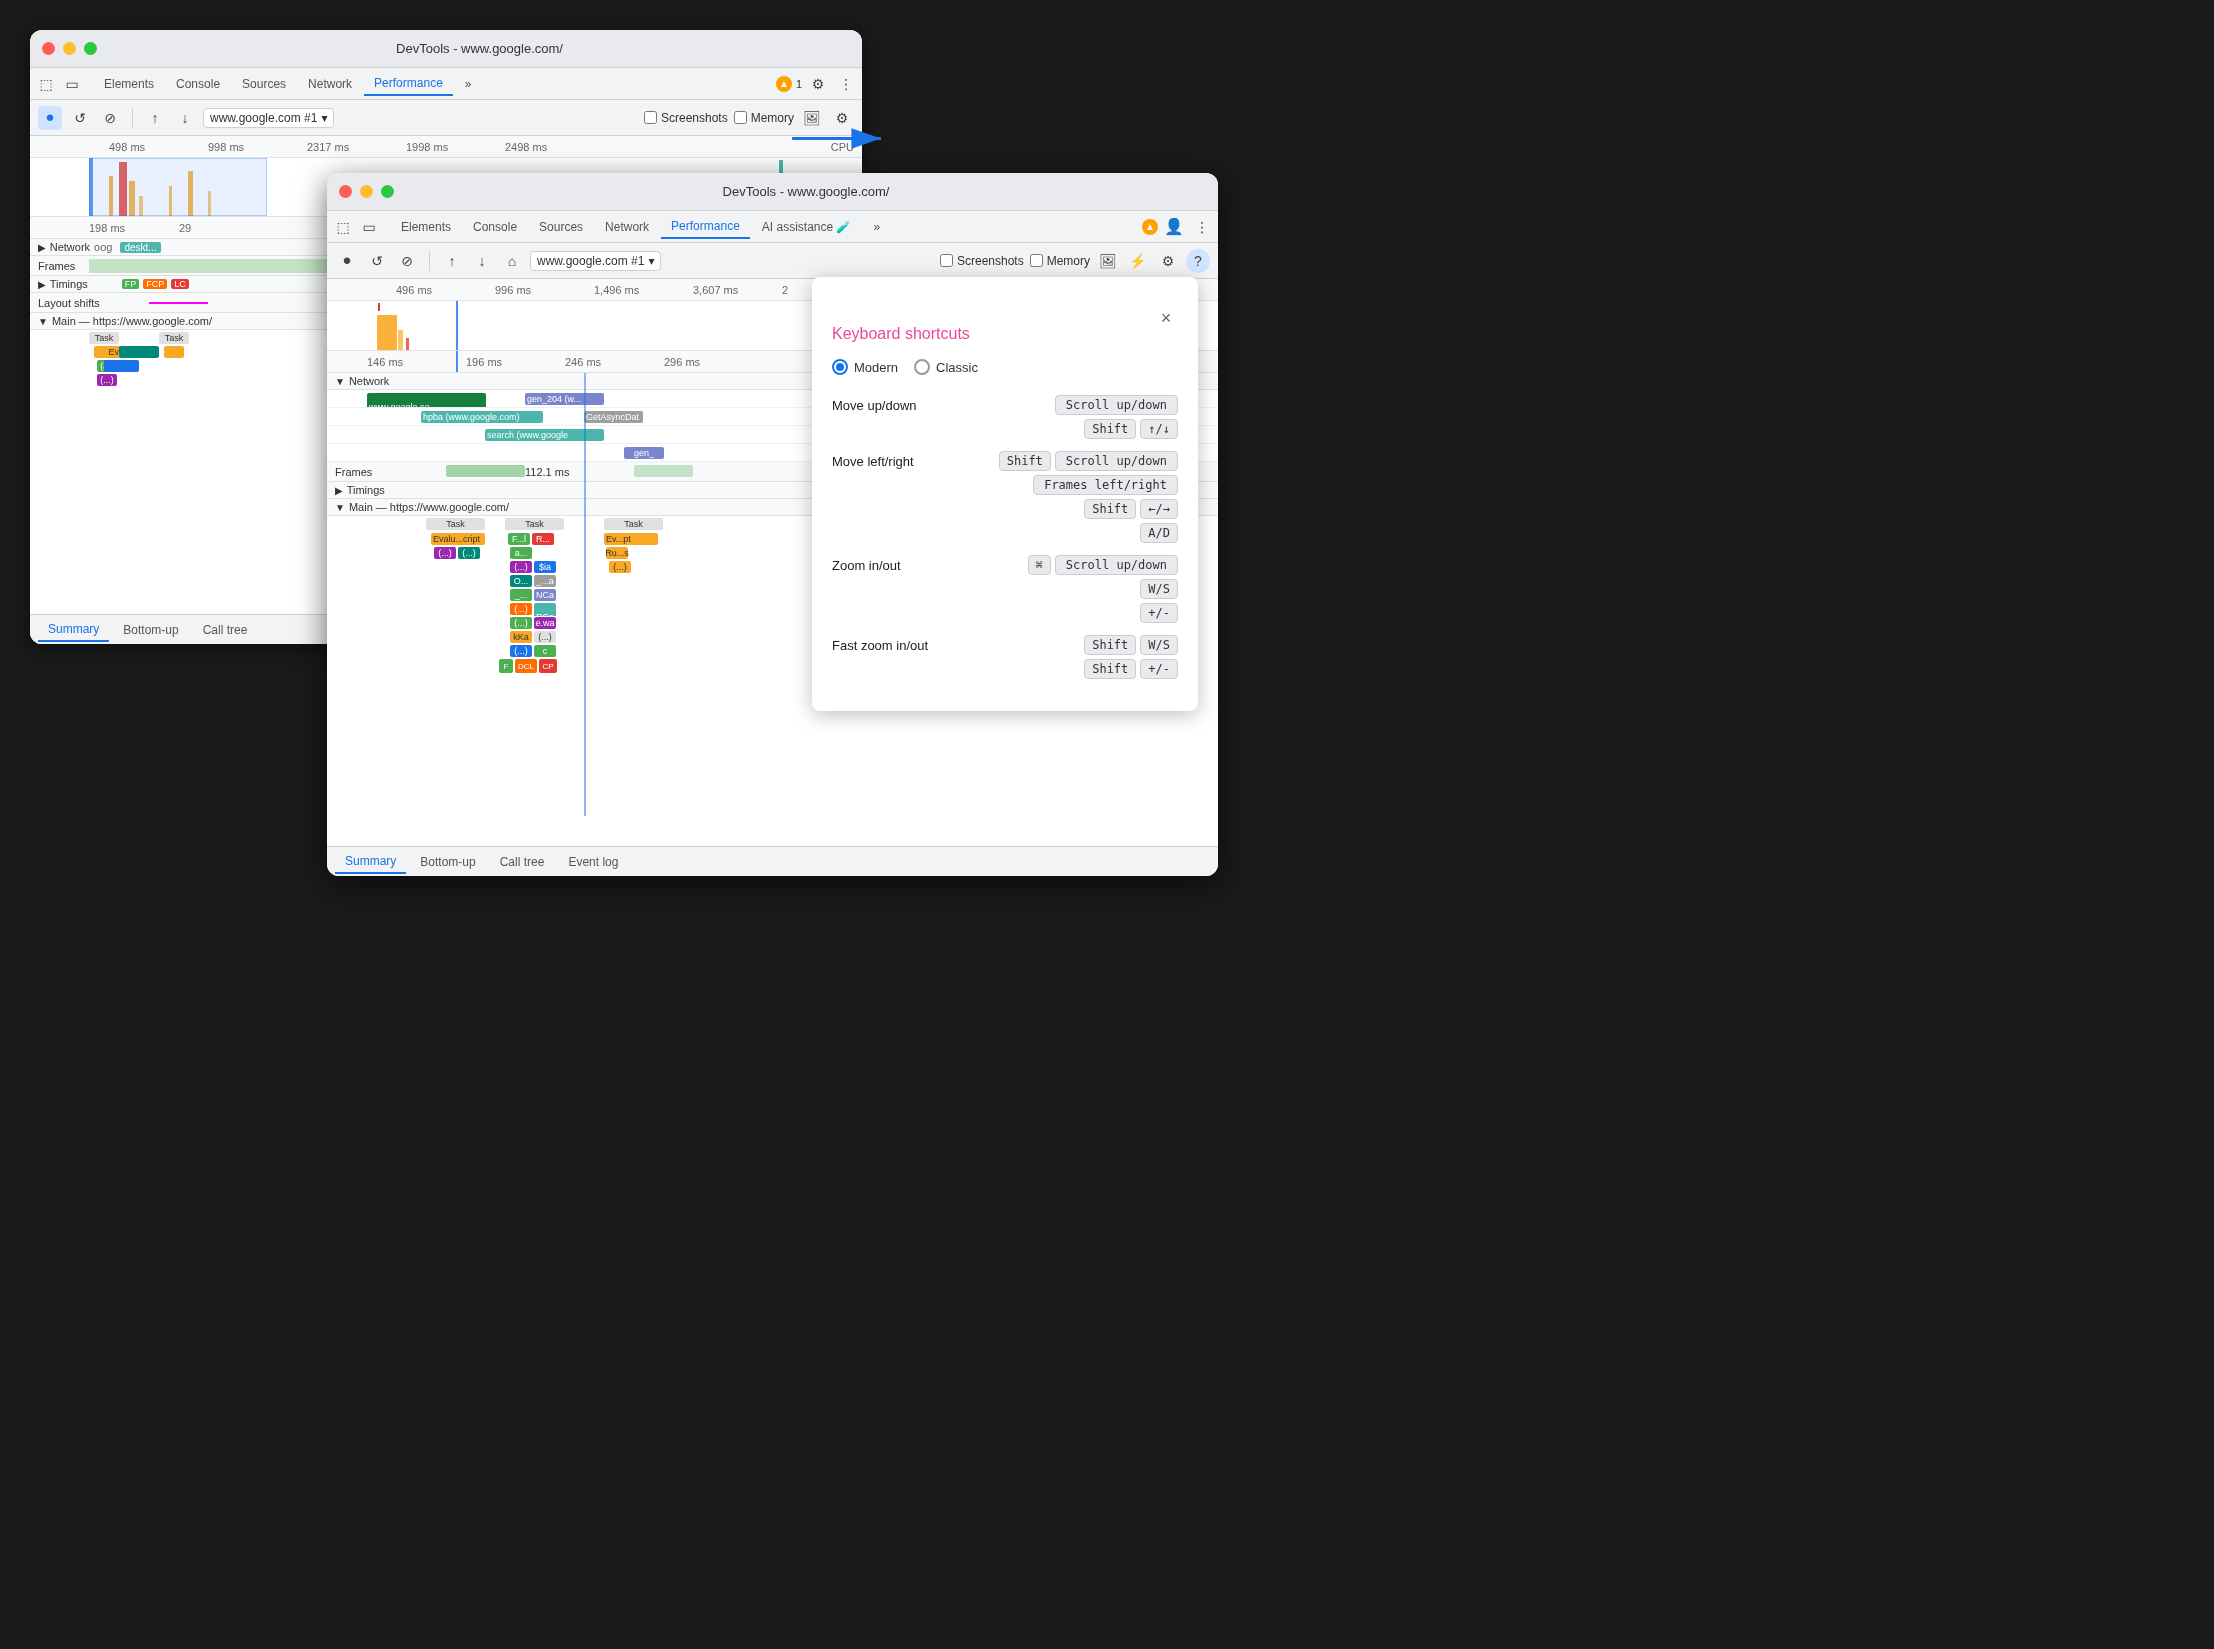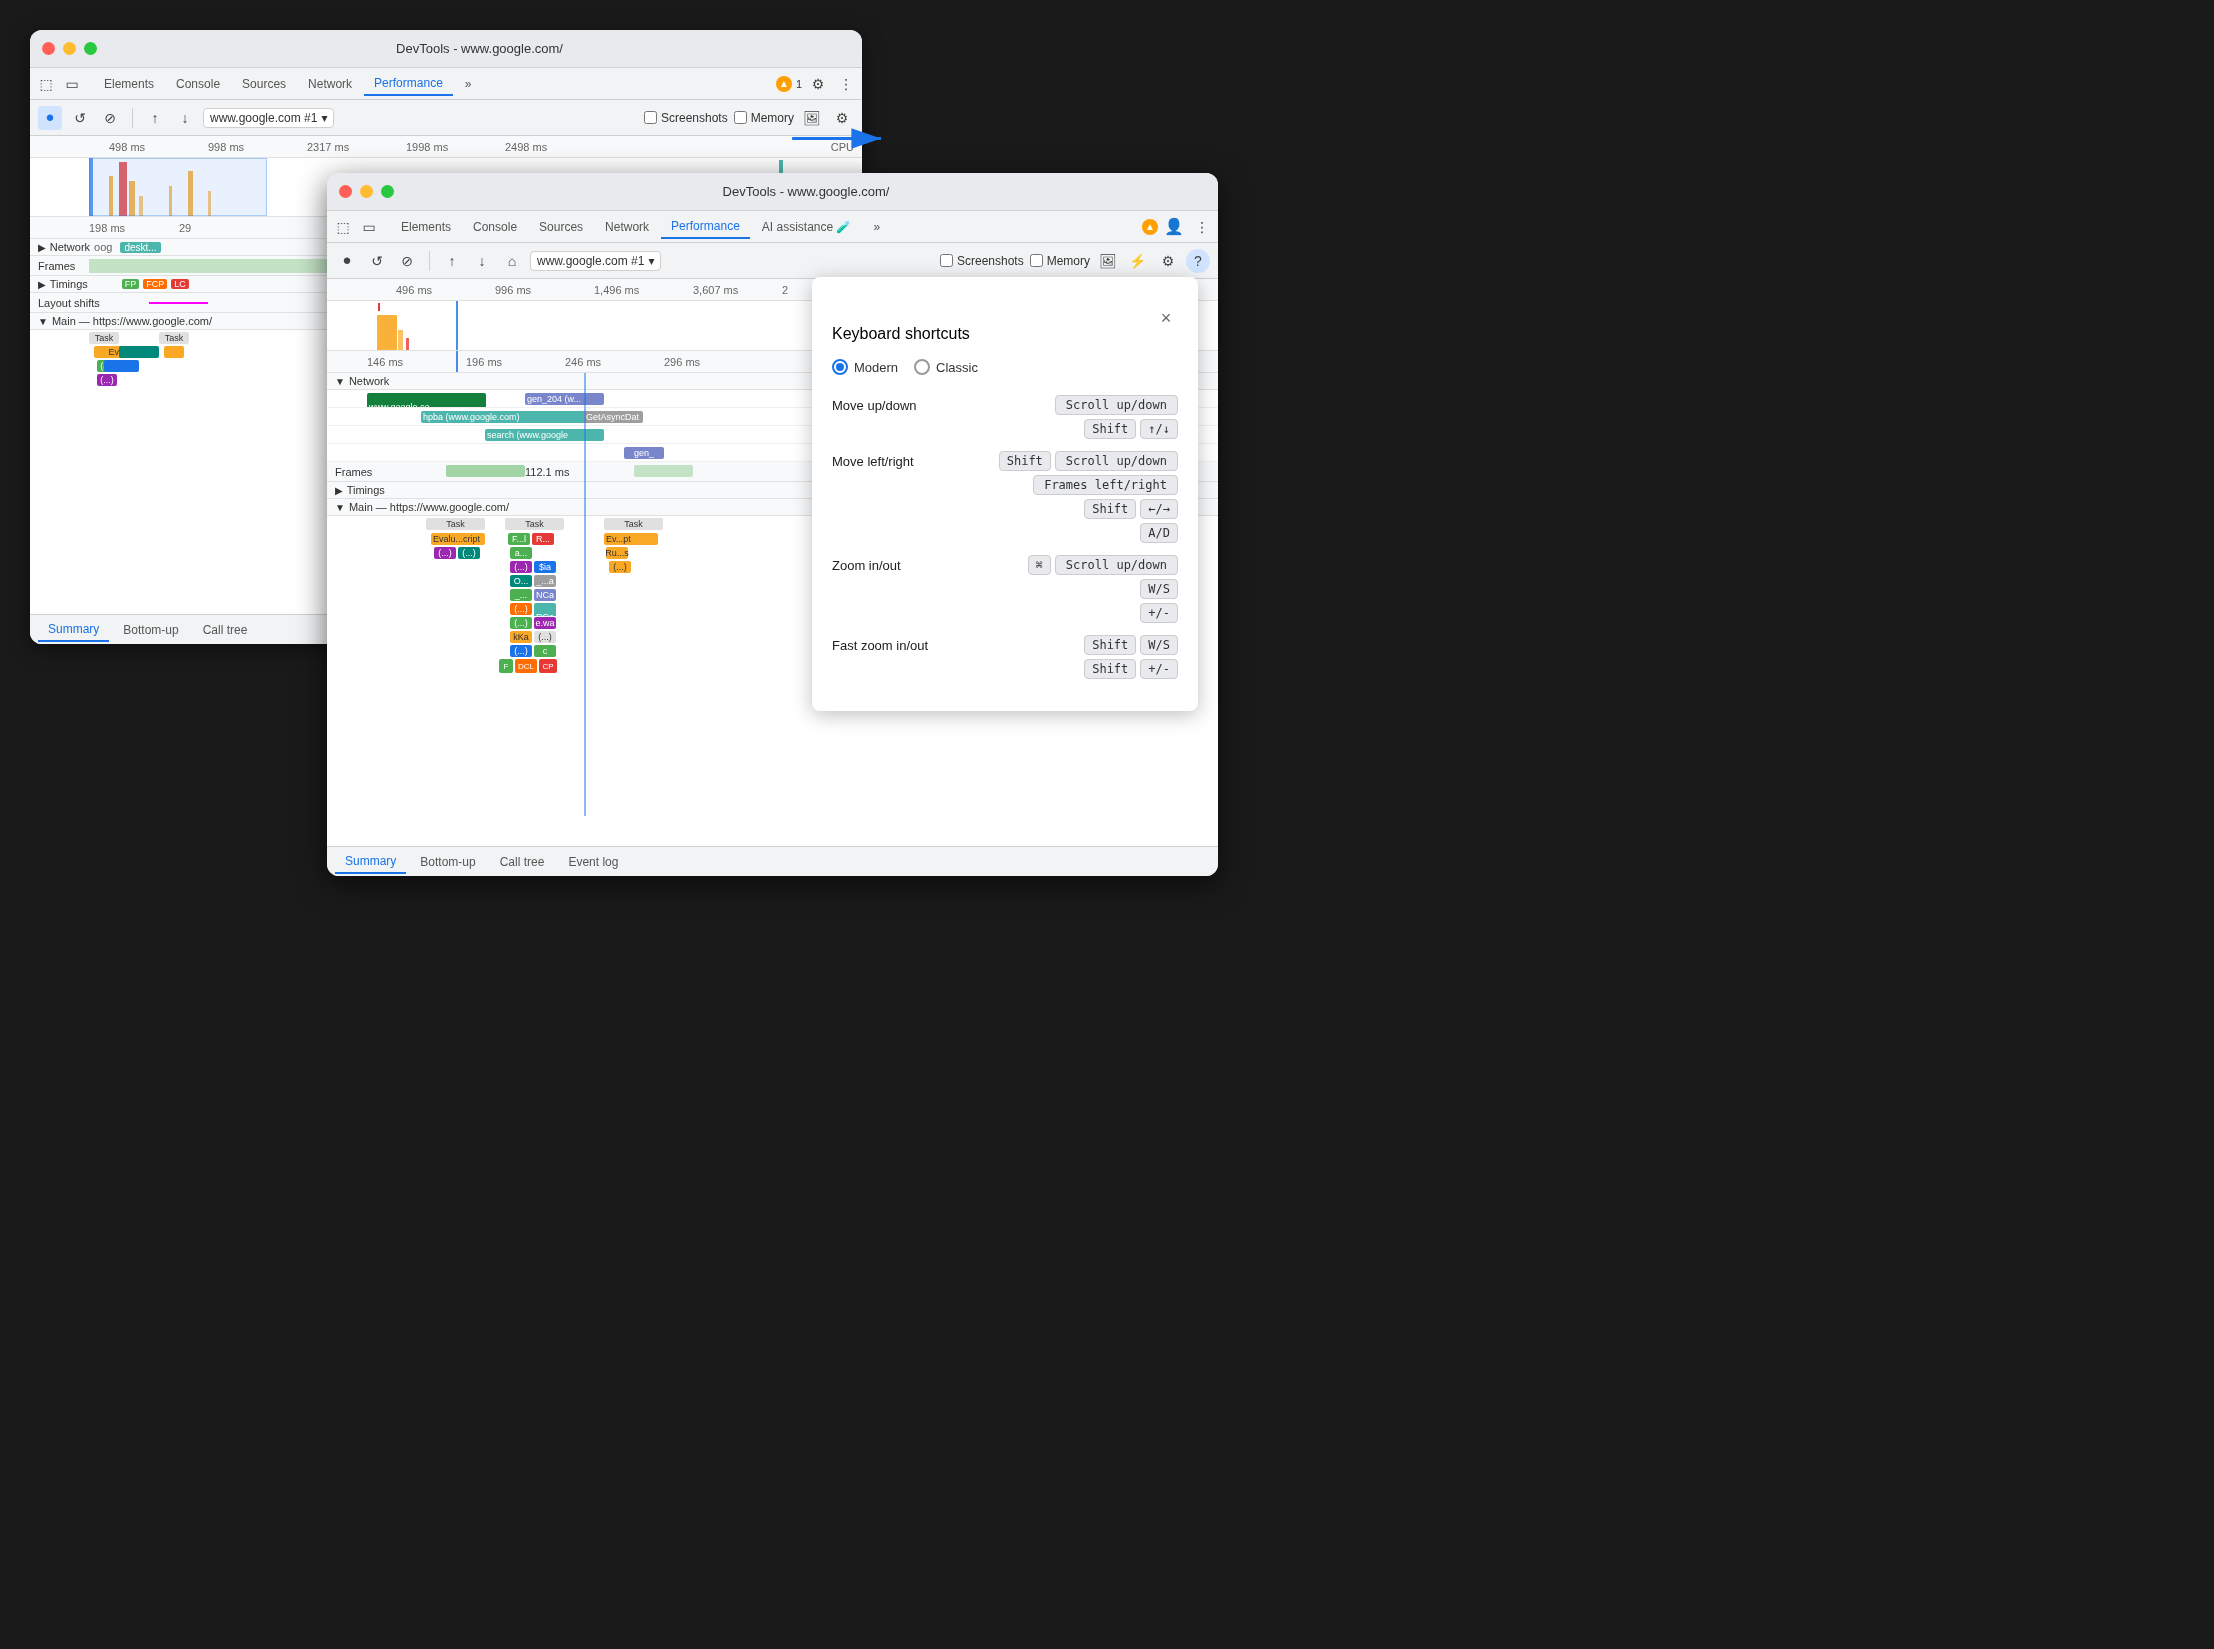--- a/index.html
+++ b/index.html
@@ -175,21 +175,21 @@
     .panel-header {
       display: flex;
       justify-content: space-between;
       align-items: center;
       margin-bottom: 16px;
     }
 
     .panel-title {
       font-size: 16px;
       font-weight: 500;
-      color: #000000;
+      color: #ec4899;
       margin-top: 32px;
     }
 
     .close-btn {
       width: 24px;
       height: 24px;
       border: none;
       background: transparent;
       cursor: pointer;
       font-size: 18px;
@@ -600,21 +600,21 @@
       <div class="section-label">
         <span class="triangle">▼</span>
         <span>Network</span>
       </div>
 
       <div style="position:relative;height:18px;background:white;border-bottom:1px solid #f0f0f0;overflow:hidden;">
         <div style="position:absolute;left:40px;top:3px;width:119px;height:28px;background:#15803d;border-radius:2px;font-size:9px;color:white;display:flex;align-items:center;padding-left:2px;">www.google.co...</div>
         <div style="position:absolute;left:198px;top:3px;width:79px;height:12px;background:#7986cb;border-radius:2px;font-size:9px;color:white;display:flex;align-items:center;padding-left:2px;">gen_204 (w...</div>
       </div>
       <div style="position:relative;height:18px;background:white;border-bottom:1px solid #f0f0f0;overflow:hidden;">
-        <div style="position:absolute;left:94px;top:3px;width:166px;height:12px;background:#4db6ac;border-radius:2px;font-size:9px;color:white;display:flex;align-items:center;padding-left:2px;">hpba (www.google.com)</div>
+        <div style="position:absolute;left:94px;top:3px;width:122px;height:12px;background:#4db6ac;border-radius:2px;font-size:9px;color:white;display:flex;align-items:center;padding-left:2px;">hpba (www.google.com)</div>
         <div style="position:absolute;left:257px;top:3px;width:59px;height:12px;background:#9e9e9e;border-radius:2px;font-size:9px;color:white;display:flex;align-items:center;padding-left:2px;">GetAsyncDat</div>
       </div>
       <div style="position:relative;height:18px;background:white;border-bottom:1px solid #f0f0f0;overflow:hidden;">
         <div style="position:absolute;left:158px;top:3px;width:119px;height:12px;background:#4db6ac;border-radius:2px;font-size:9px;color:white;display:flex;align-items:center;padding-left:2px;">search (www.google</div>
       </div>
       <div style="position:relative;height:18px;background:white;border-bottom:1px solid #f0f0f0;overflow:hidden;">
         <div style="position:absolute;left:297px;top:3px;width:40px;height:12px;background:#7986cb;border-radius:2px;font-size:9px;color:white;display:flex;align-items:center;justify-content:center;">gen_</div>
       </div>
 
       <div class="network-row">

